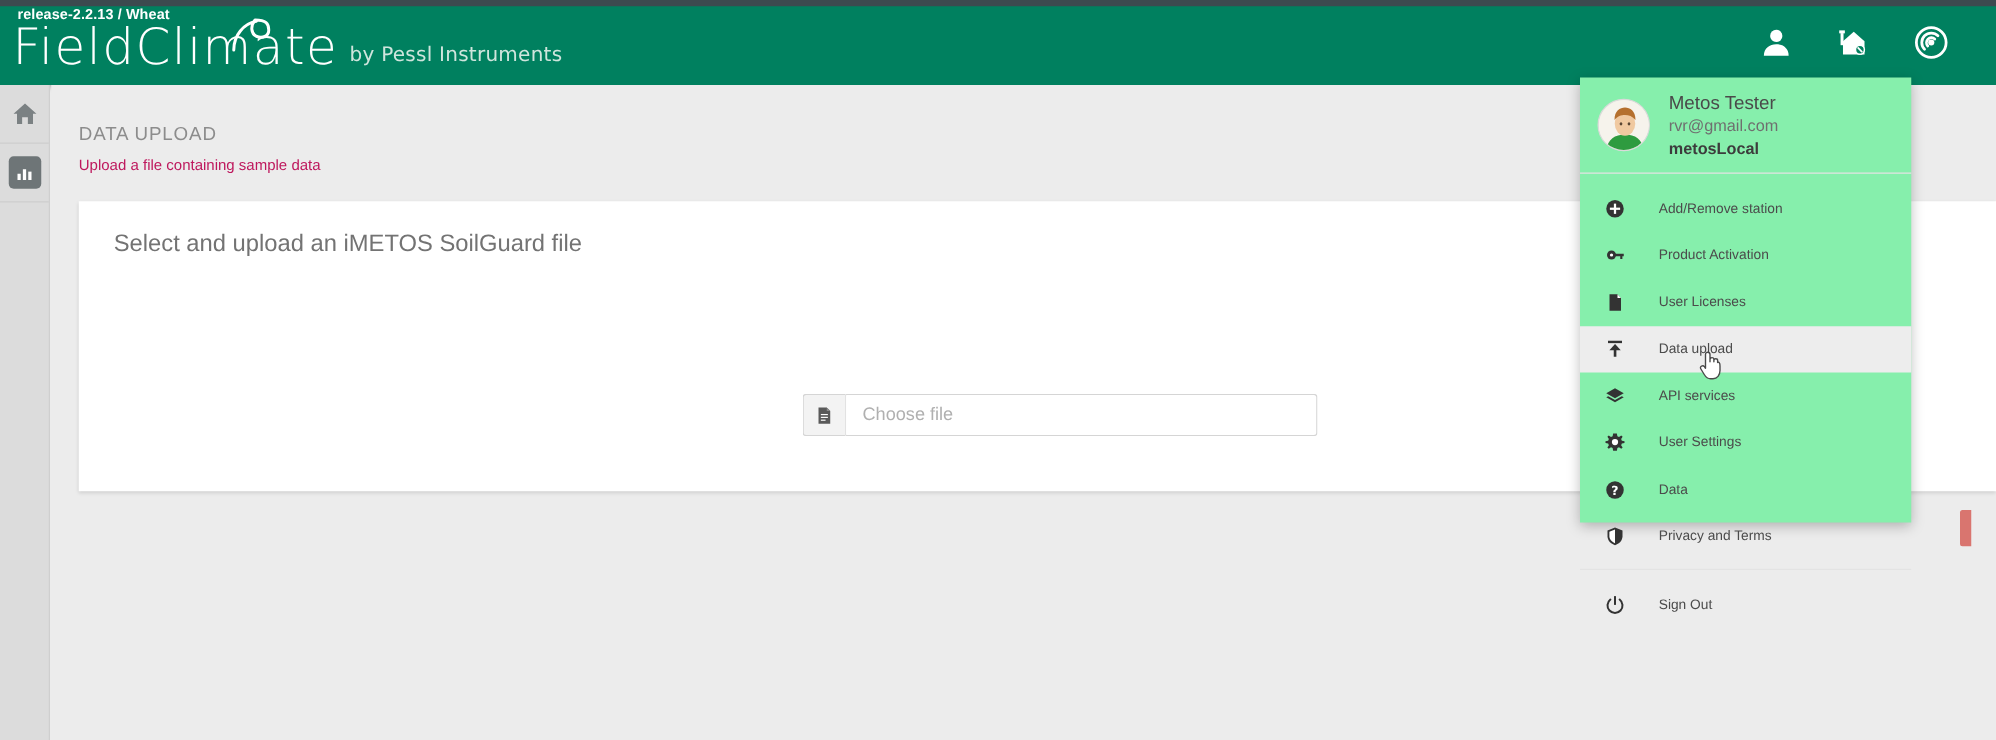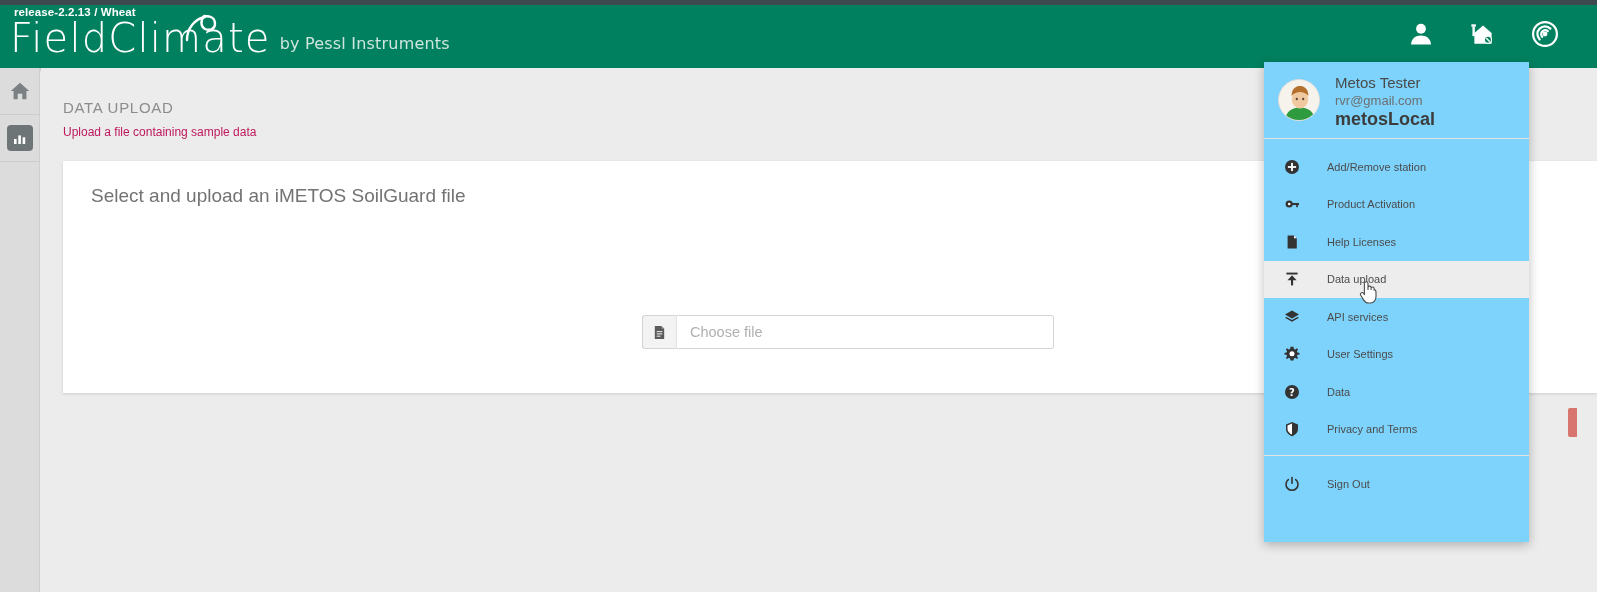--- a/index.html
+++ b/index.html
@@ -125,39 +125,39 @@
   
   .red-tab {
     position:absolute; left:1527px; top:340px;
     width:9px; height:29px; background:#d9756f;
     border-radius:2px 0 0 2px;
   }
 
   
   .dropdown {
     position:absolute; left:1264px; top:62px;
-    width:265px; height:480px;
-    background:#7dd3fc;
+    width:265px; height:356px;
+    background:#86efac;
     box-shadow:0 3px 10px rgba(0,0,0,.26);
     z-index:40;
   }
   .dd-profile {
     display:flex; align-items:center;
     padding:16px 0 16px 14px; height:76px;
   }
   .avatar {
     width:42px; height:42px; border-radius:50%;
     background:#f4f1ea; border:1px solid #dadada;
     overflow:hidden; flex:none; position:relative;
   }
   .avatar svg { width:42px; height:42px; display:block; }
   .dd-names { margin-left:15px; }
   .dd-name { font-size:15px; color:#4a4a4a; line-height:19px; }
   .dd-mail { font-size:13px; color:#6f6f6f; line-height:18px; }
-  .dd-org  { font-size:18px; color:#3c3c3c; font-weight:bold; line-height:18px; }
+  .dd-org  { font-size:13px; color:#3c3c3c; font-weight:bold; line-height:18px; }
   .dd-sep { height:1px; background:#e3e3e3; margin:0; }
 
   .dd-item {
     display:flex; align-items:center; height:37.5px;
     padding-left:18px; cursor:pointer;
   }
   .dd-item.hl { background:#ededed; }
   .dd-ico {
     width:20px; display:flex; align-items:center;
     justify-content:center; flex:none;
@@ -306,21 +306,21 @@
       <span class="dd-label">Product Activation</span>
     </div>
 
     <div class="dd-item">
       <span class="dd-ico">
         <svg viewBox="0 0 16 16">
             <path d="M3.6 1.4 L10 1.4 L12.8 4.3 L12.8 14.6 L3.6 14.6 Z" fill="#333"></path>
             <path d="M10 1.4 L10 4.3 L12.8 4.3 Z" fill="#fff"></path>
           </svg>
       </span>
-      <span class="dd-label">Help Licenses</span>
+      <span class="dd-label">User Licenses</span>
     </div>
 
     <div class="dd-item hl">
       <span class="dd-ico">
         <svg viewBox="0 0 16 16">
             <rect x="2.4" y="1.6" width="11.2" height="1.9" fill="#333"></rect>
             <rect x="7" y="7.4" width="2.1" height="7" fill="#333"></rect>
             <path d="M8.05 4.2 L12.6 9.2 L3.5 9.2 Z" fill="#333"></path>
           </svg>
       </span>

